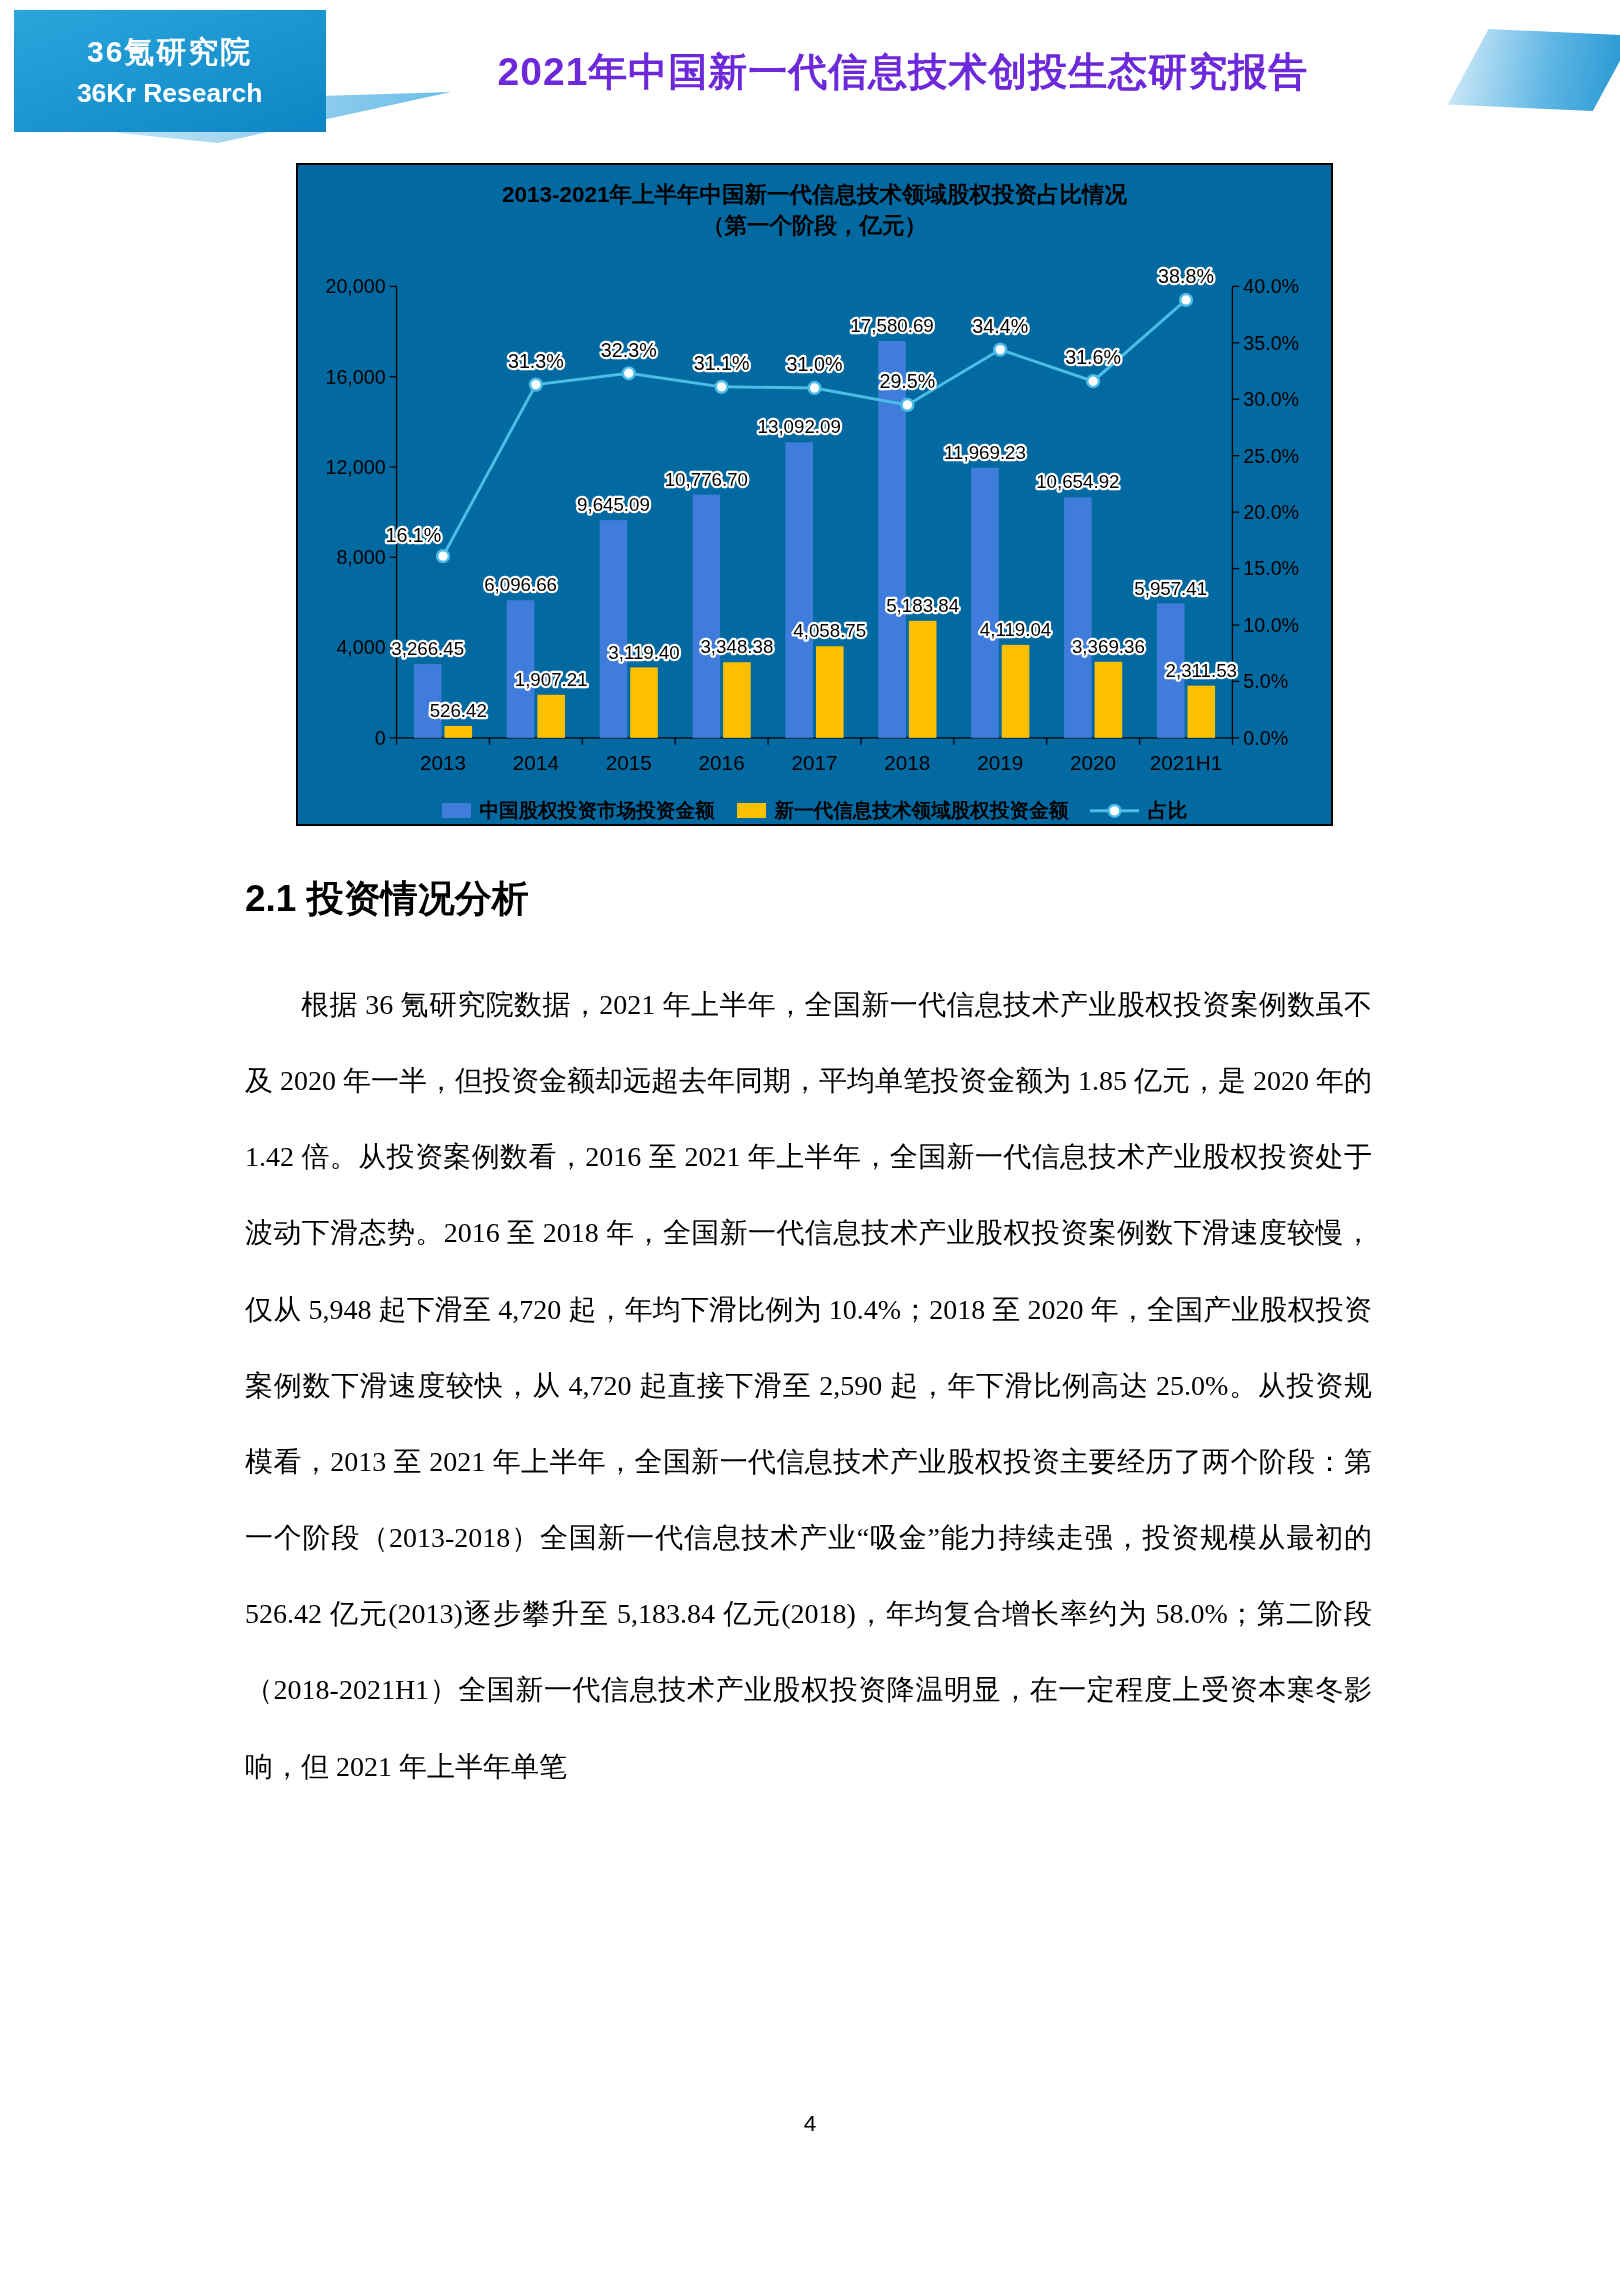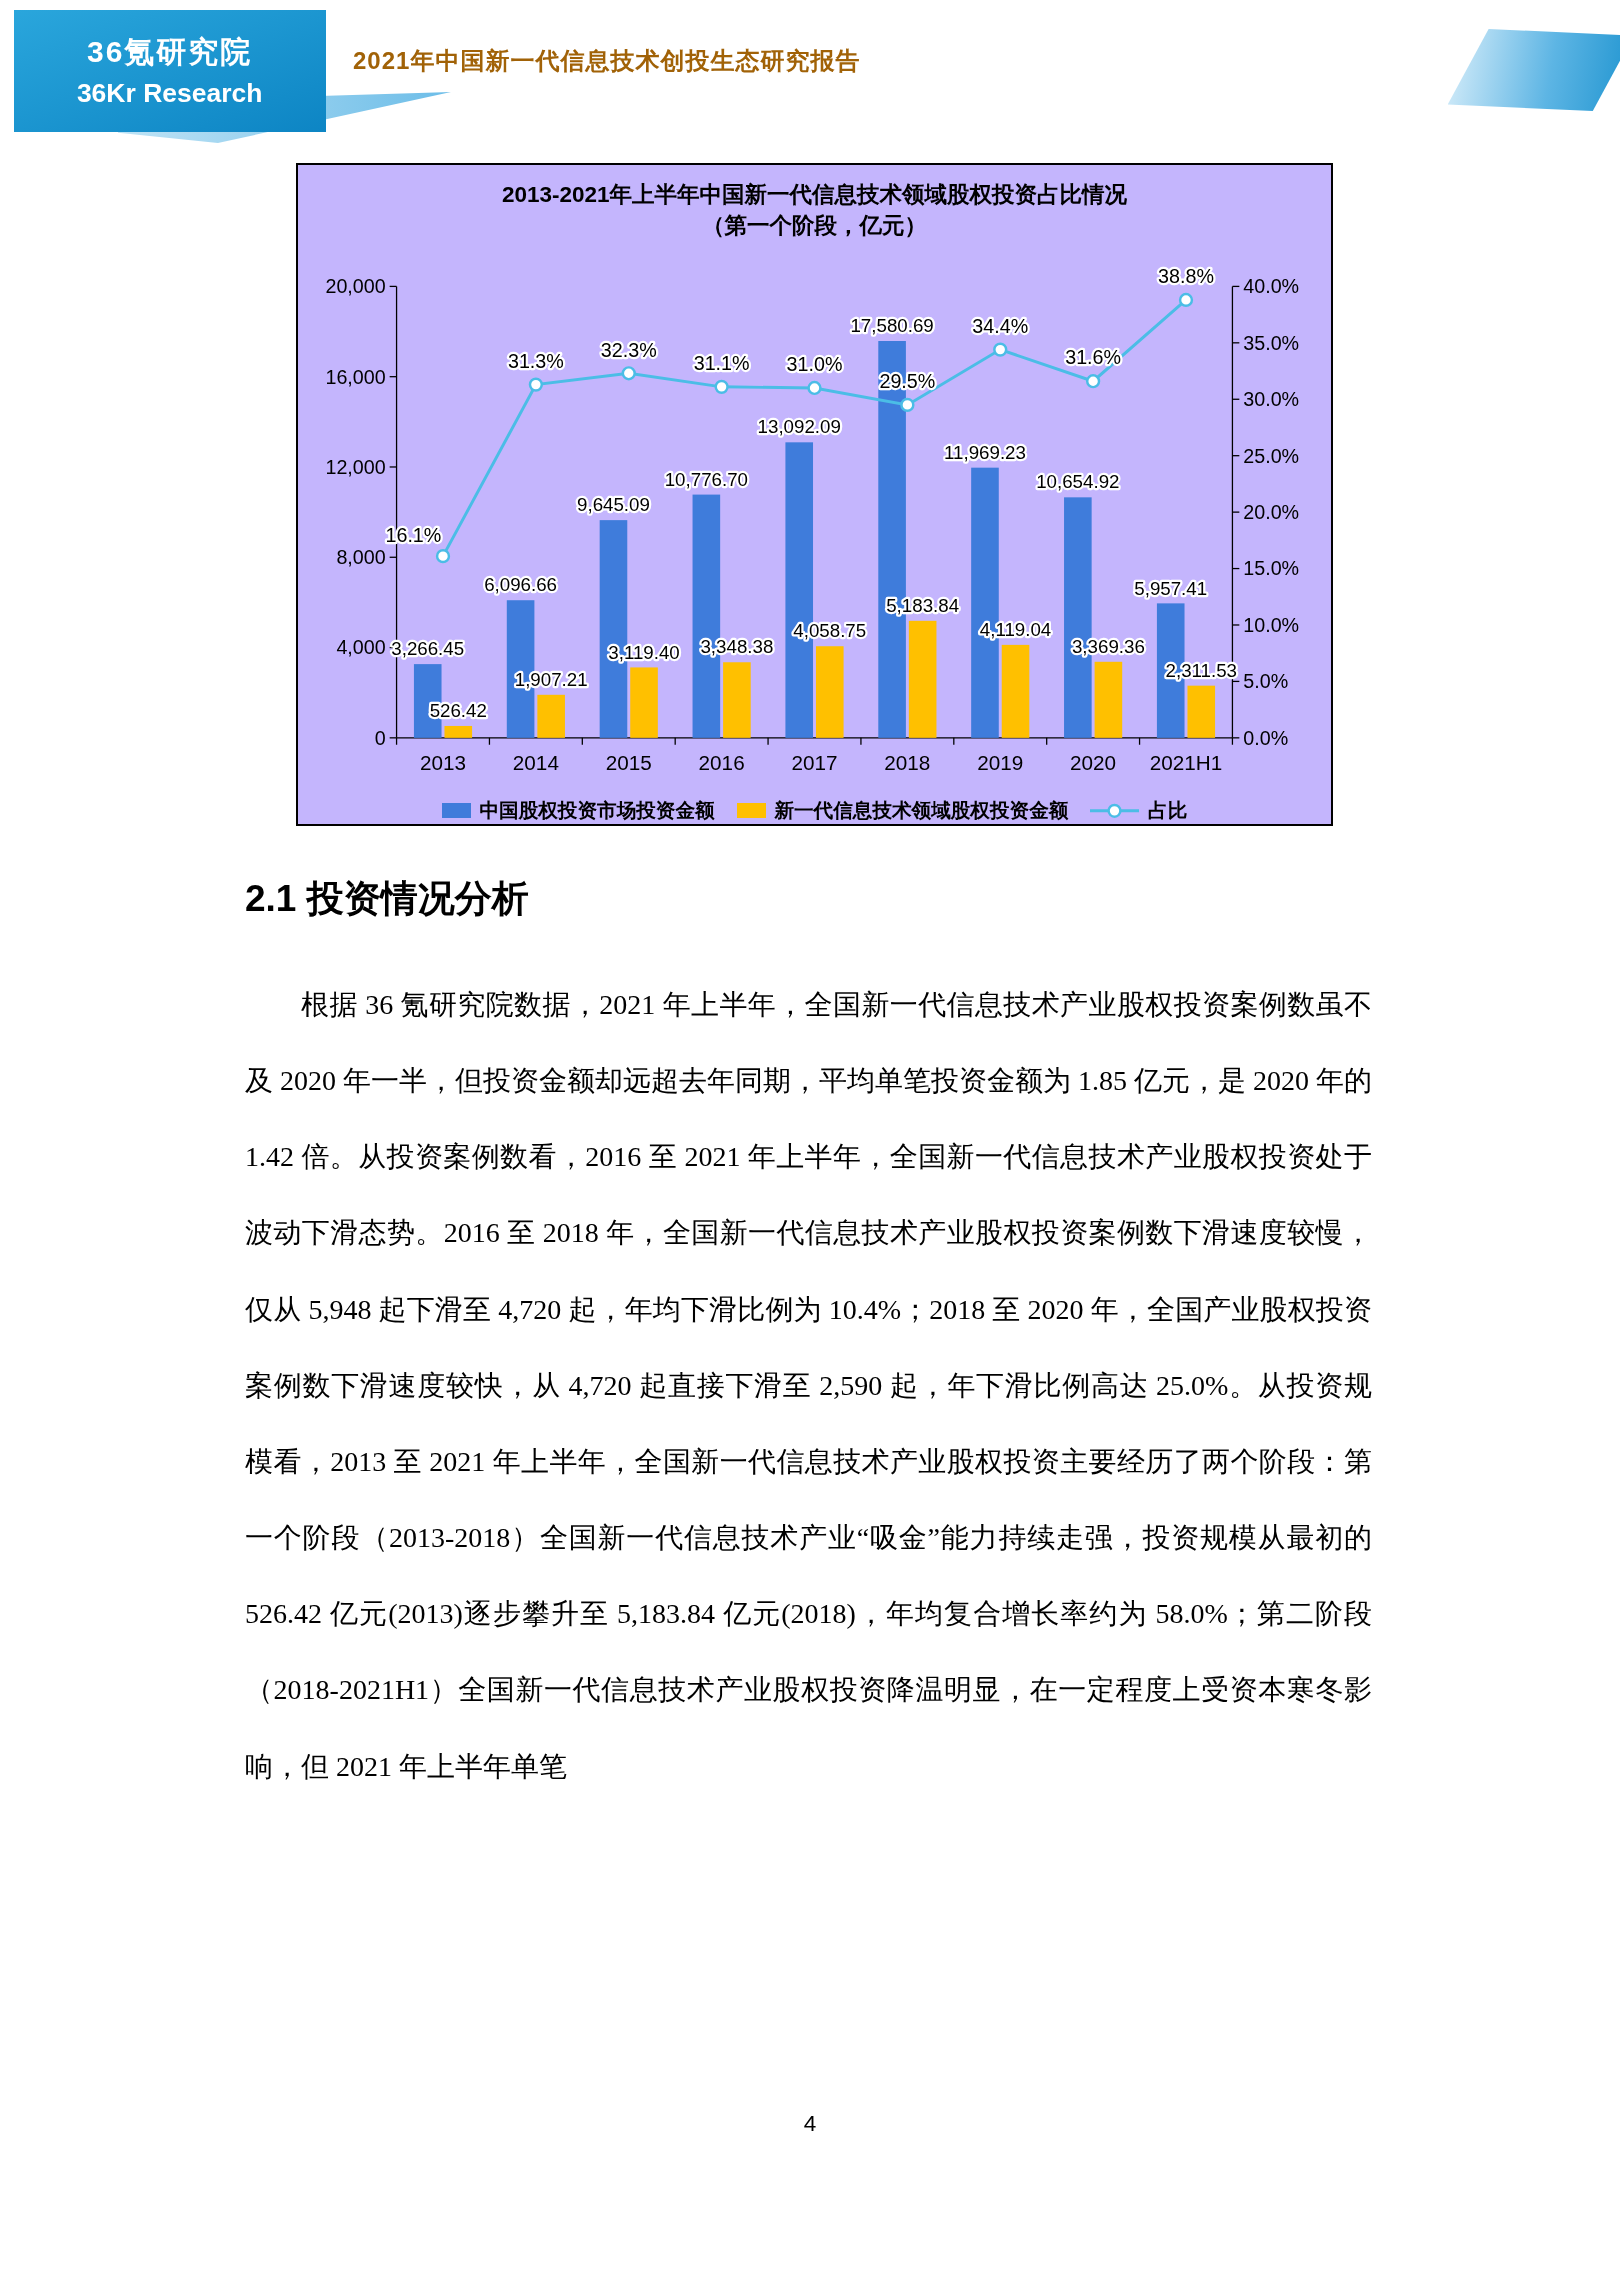--- a/index.html
+++ b/index.html
@@ -19,37 +19,37 @@
     text-align:right;
   }
   .logo .l1 { font-size:30px; font-weight:700; letter-spacing:2px; }
   .logo .l2 { font-size:26.5px; font-weight:700; margin-top:5px; }
   .swoosh {
     position:absolute; left:118px; top:92px; width:333px; height:51px; z-index:1;
     background:linear-gradient(90deg,#bfe3f5,#6cbde8);
     clip-path:polygon(0 20%, 100% 0, 30% 100%, 0 80%);
   }
   .header-title {
-    position:absolute; left:353px; right:167px; top:45px; text-align:left;
-    font-size:24px; font-weight:700; color:#a16207; letter-spacing:1px;
+    position:absolute; left:353px; right:167px; top:45px; text-align:center;
+    font-size:39px; font-weight:700; color:#6d28d9; letter-spacing:1px;
   }
   .corner {
     position:absolute; right:-13.7px; top:29px; width:186px; height:82px;
     background:linear-gradient(100deg,#d8eefa 0%, #5db5e4 55%, #1d93cf 100%);
     clip-path:polygon(22% 0, 100% 8%, 78% 100%, 0 92%);
   }
 
   
   .content { width:1127px; margin-left:245px; position:relative; }
 
   .fig-caption { margin-top:73px; font-size:22.5px; font-weight:700; }
 
   .chart-box {
     margin-top:15.7px; margin-left:51px; width:1037px;
-    border:2px solid #000; padding-top:15.7px; background:#c4b5fd;
+    border:2px solid #000; padding-top:15.7px; background:#0369a1;
   }
   .chart-title { text-align:center; font-size:22.5px; font-weight:700; line-height:1.35; }
   .chart-svg { display:block; width:100%; margin-top:3.9px; font-family:"Liberation Sans",sans-serif; }
 
   .legend {
     display:flex; justify-content:center; align-items:center; gap:22px;
     font-size:19.6px; font-weight:700; margin-top:0px;
   }
   .legend-item { display:flex; align-items:center; }
   .legend .sw { width:29px; height:14.7px; display:inline-block; margin-right:8.8px; }

